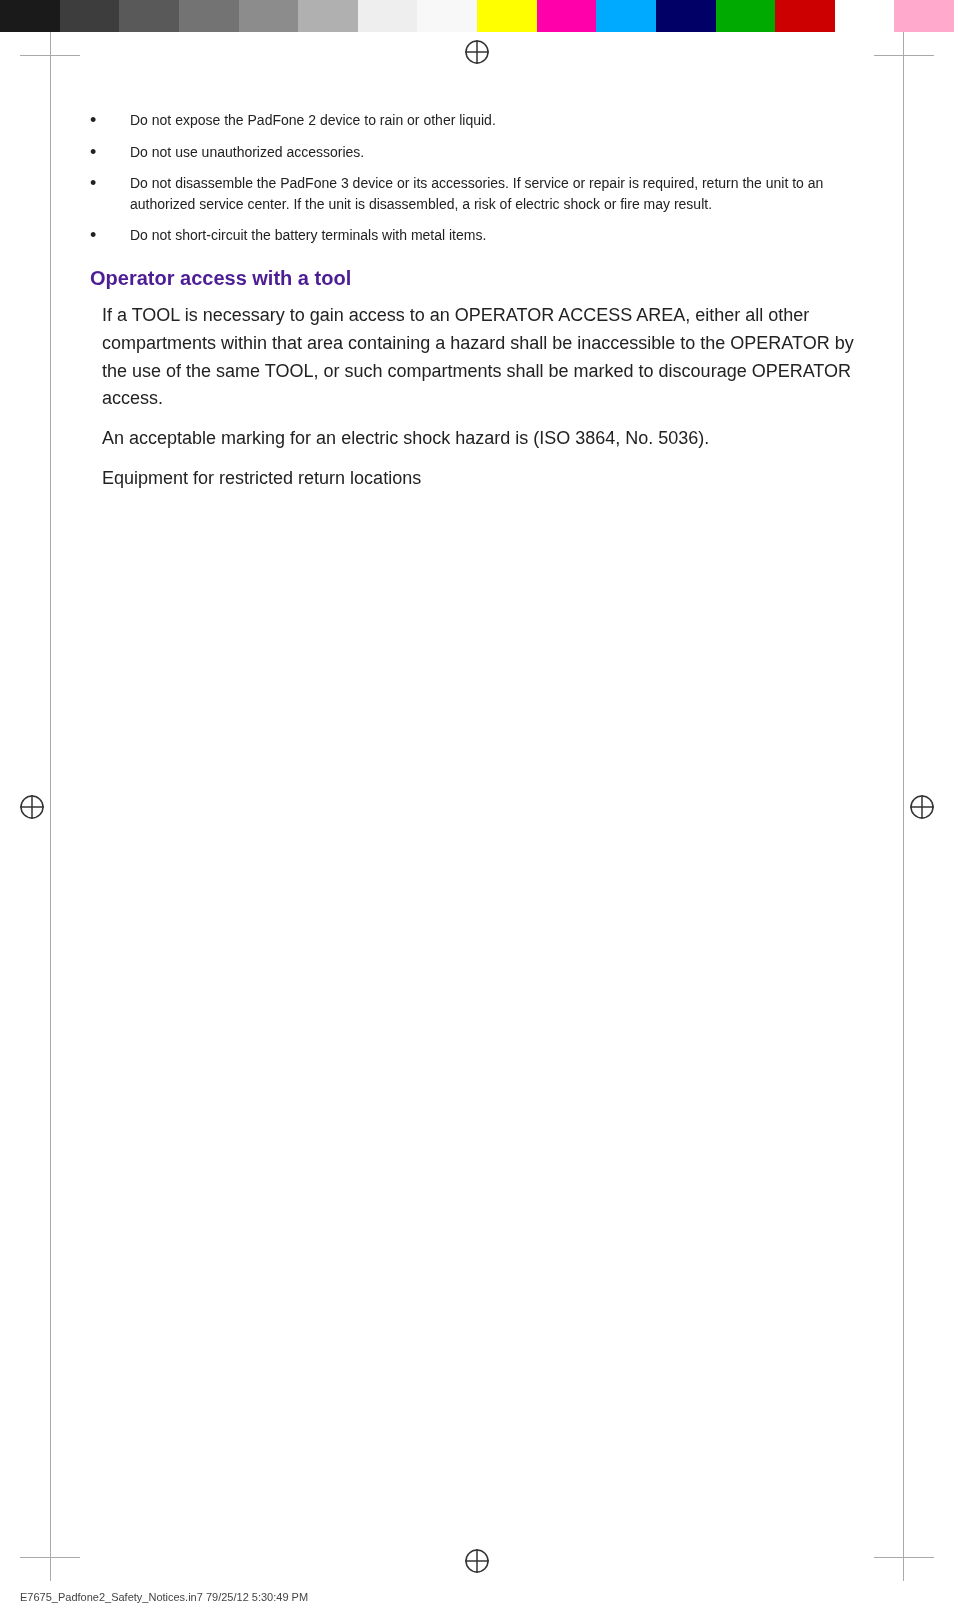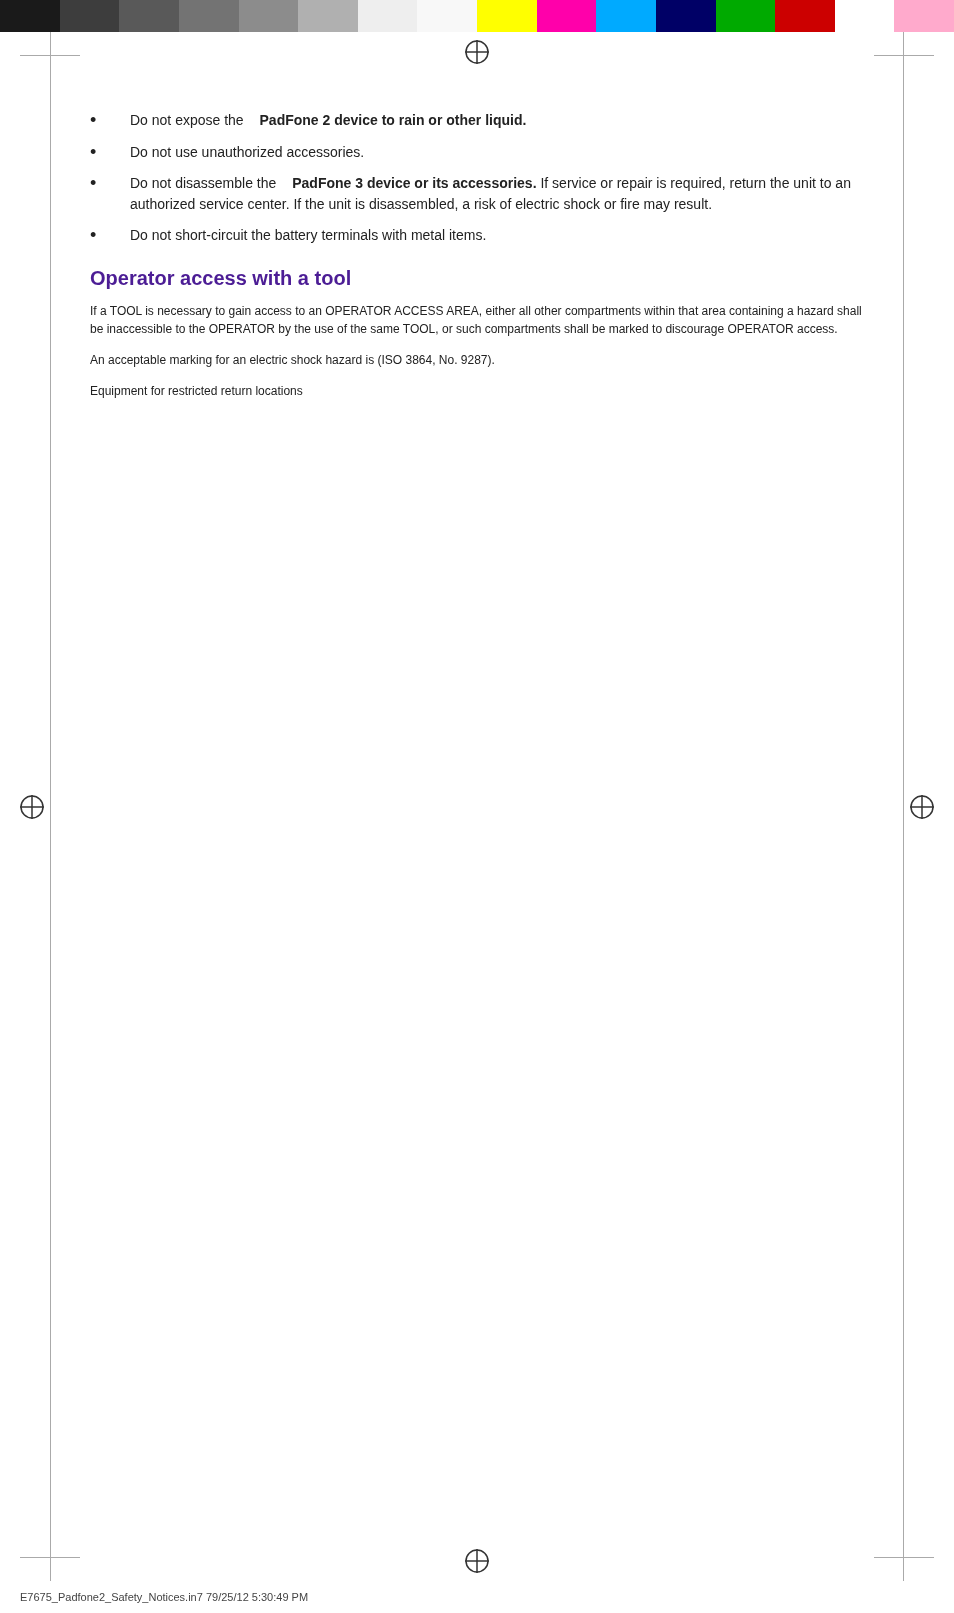--- a/index.html
+++ b/index.html
@@ -154,38 +154,38 @@
       margin-right: 20px;
       font-size: 18px;
       line-height: 1.2;
     }
 
     .bullet-text {
       flex: 1;
     }
 
     .bold-text {
-      font-weight: bold;
-      margin-left: 12px;
+      font-weight: normal;
     }
 
     
     .section-heading {
       color: #4c1d95;
       font-size: 20px;
       font-weight: bold;
       margin-bottom: 12px;
       margin-top: 8px;
     }
 
     
     .body-paragraph {
-      font-size: 12px;
+      font-size: 18px;
       line-height: 1.55;
       margin-bottom: 12px;
+      margin-left: 12px;
     }
 
     
     .footer {
       position: absolute;
       bottom: 10px;
       left: 20px;
       right: 20px;
       display: flex;
       justify-content: flex-start;
@@ -299,21 +299,21 @@
     <li>
       <span class="bullet-dot">•</span>
       <span class="bullet-text">Do not short-circuit the battery terminals with metal items.</span>
     </li>
 
   </ul>
 
   <h2 class="section-heading">Operator access with a tool</h2>
 
   <p class="body-paragraph">If a TOOL is necessary to gain access to an OPERATOR ACCESS AREA, either all other compartments within that area containing a hazard shall be inaccessible to the OPERATOR by the use of the same TOOL, or such compartments shall be marked to discourage OPERATOR access.</p>
-  <p class="body-paragraph">An acceptable marking for an electric shock hazard is (ISO 3864, No. 9287).</p>
+  <p class="body-paragraph">An acceptable marking for an electric shock hazard is (ISO 3864, No. 5036).</p>
   <p class="body-paragraph">Equipment for restricted return locations</p>
 
 </div>
 
 <div class="footer">
   <span>E7675_Padfone2_Safety_Notices.in7   7</span>
   <span>9/25/12   5:30:49 PM</span>
 </div>
 
 </body></html>

